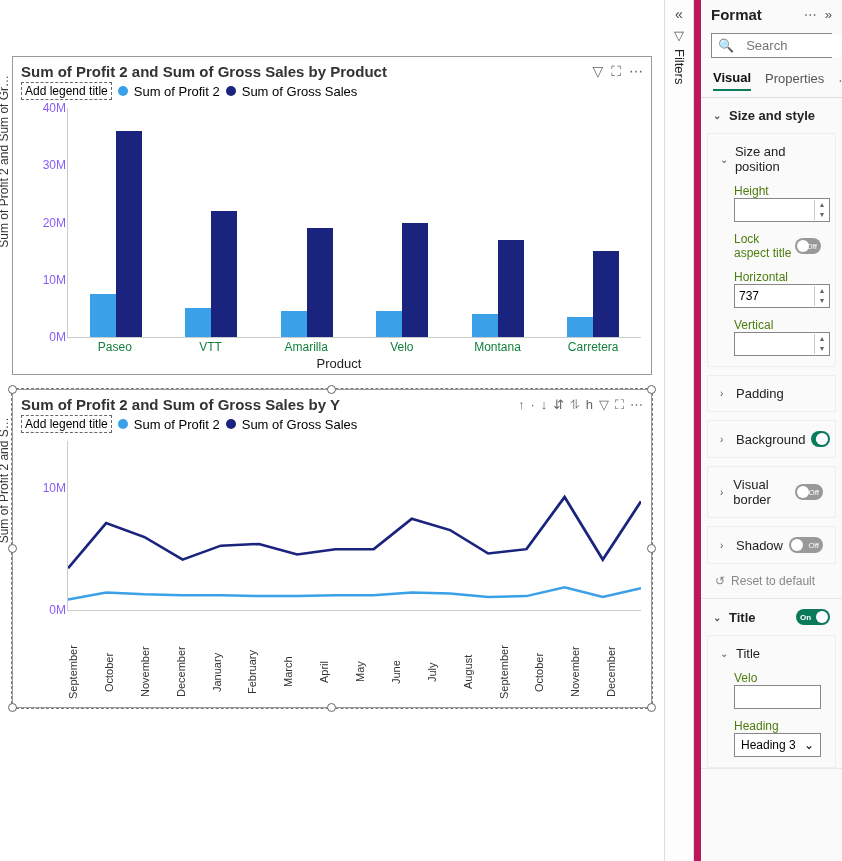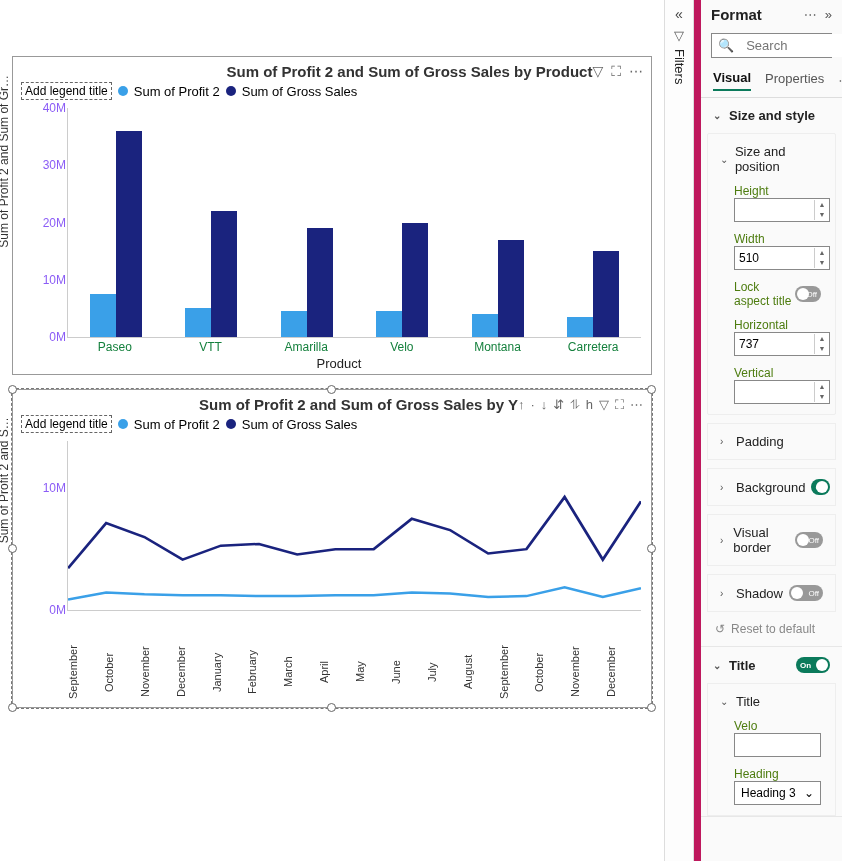--- a/index.html
+++ b/index.html
@@ -1,20 +1,20 @@
 <!DOCTYPE html>
 <html><head>
 <meta charset="utf-8">
 <style>
 * { box-sizing: border-box; margin: 0; padding: 0; font-family: "Segoe UI", Arial, sans-serif; }
 body { width: 842px; height: 861px; background: #fff; display: flex; overflow: hidden; }
 .canvas { flex: 1; position: relative; padding: 12px; }
 .visual { border: 1px solid #999; position: relative; background: #fff; }
 .visual.selected { outline: 1px dashed #777; }
-.visual-hdr { display: flex; align-items: center; padding: 6px 8px 0 8px; text-align: right; }
+.visual-hdr { display: flex; align-items: center; padding: 6px 8px 0 8px; }
 .visual-title { font-size: 15px; color: #333; font-weight: 600; flex: 1; }
 .visual-icons { display: flex; gap: 8px; color: #666; font-size: 14px; }
 .legend-row { padding: 2px 8px 4px 8px; display: flex; align-items: center; gap: 6px; font-size: 13px; }
 .legend-title-box { border: 1px dashed #666; padding: 1px 3px; font-size: 12px;}
 .legend-dot { width:10px;height:10px;border-radius:50%; display:inline-block; }
 .chart-body { position: relative; padding: 4px 10px 8px 24px; }
 .y-tick { position:absolute; right:100%; font-size:12px; color:#8b5cf6; transform:translateY(-50%); white-space:nowrap; padding-right:2px;}
 .y-label { position:absolute; left:-2px; top:50%; transform: rotate(-90deg) translate(-5%, -100%); transform-origin: left top; font-size:12px; color:#333; white-space:nowrap; }
 .plot { margin-left:30px; border-left:1px solid #ccc; border-bottom:1px solid #ccc; position:relative; }
 .bars { display:flex; align-items:flex-end; height:100%; }
@@ -227,30 +227,20 @@
         <div>
           <div class="fp-label">Height</div>
           <div class="fp-input" style="width:96px">
               <input style="">
               <div class="stepper">
                 <span>▲</span>
                 <span>▼</span>
               </div>
             </div>
         </div>
-        <div>
-          <div class="fp-label">Width</div>
-          <div class="fp-input" style="width:96px">
-              <input value="510" style="">
-              <div class="stepper">
-                <span>▲</span>
-                <span>▼</span>
-              </div>
-            </div>
-        </div>
         <div style="display:flex;align-items:center;justify-content:space-between">
           <span class="fp-label">Lock aspect title</span>
           <span class="toggle">
               <span>Off</span>
               <span class="knob"></span>
             </span>
         </div>
         <div>
           <div class="fp-label">Horizontal</div>
           <div class="fp-input" style="width:96px">

